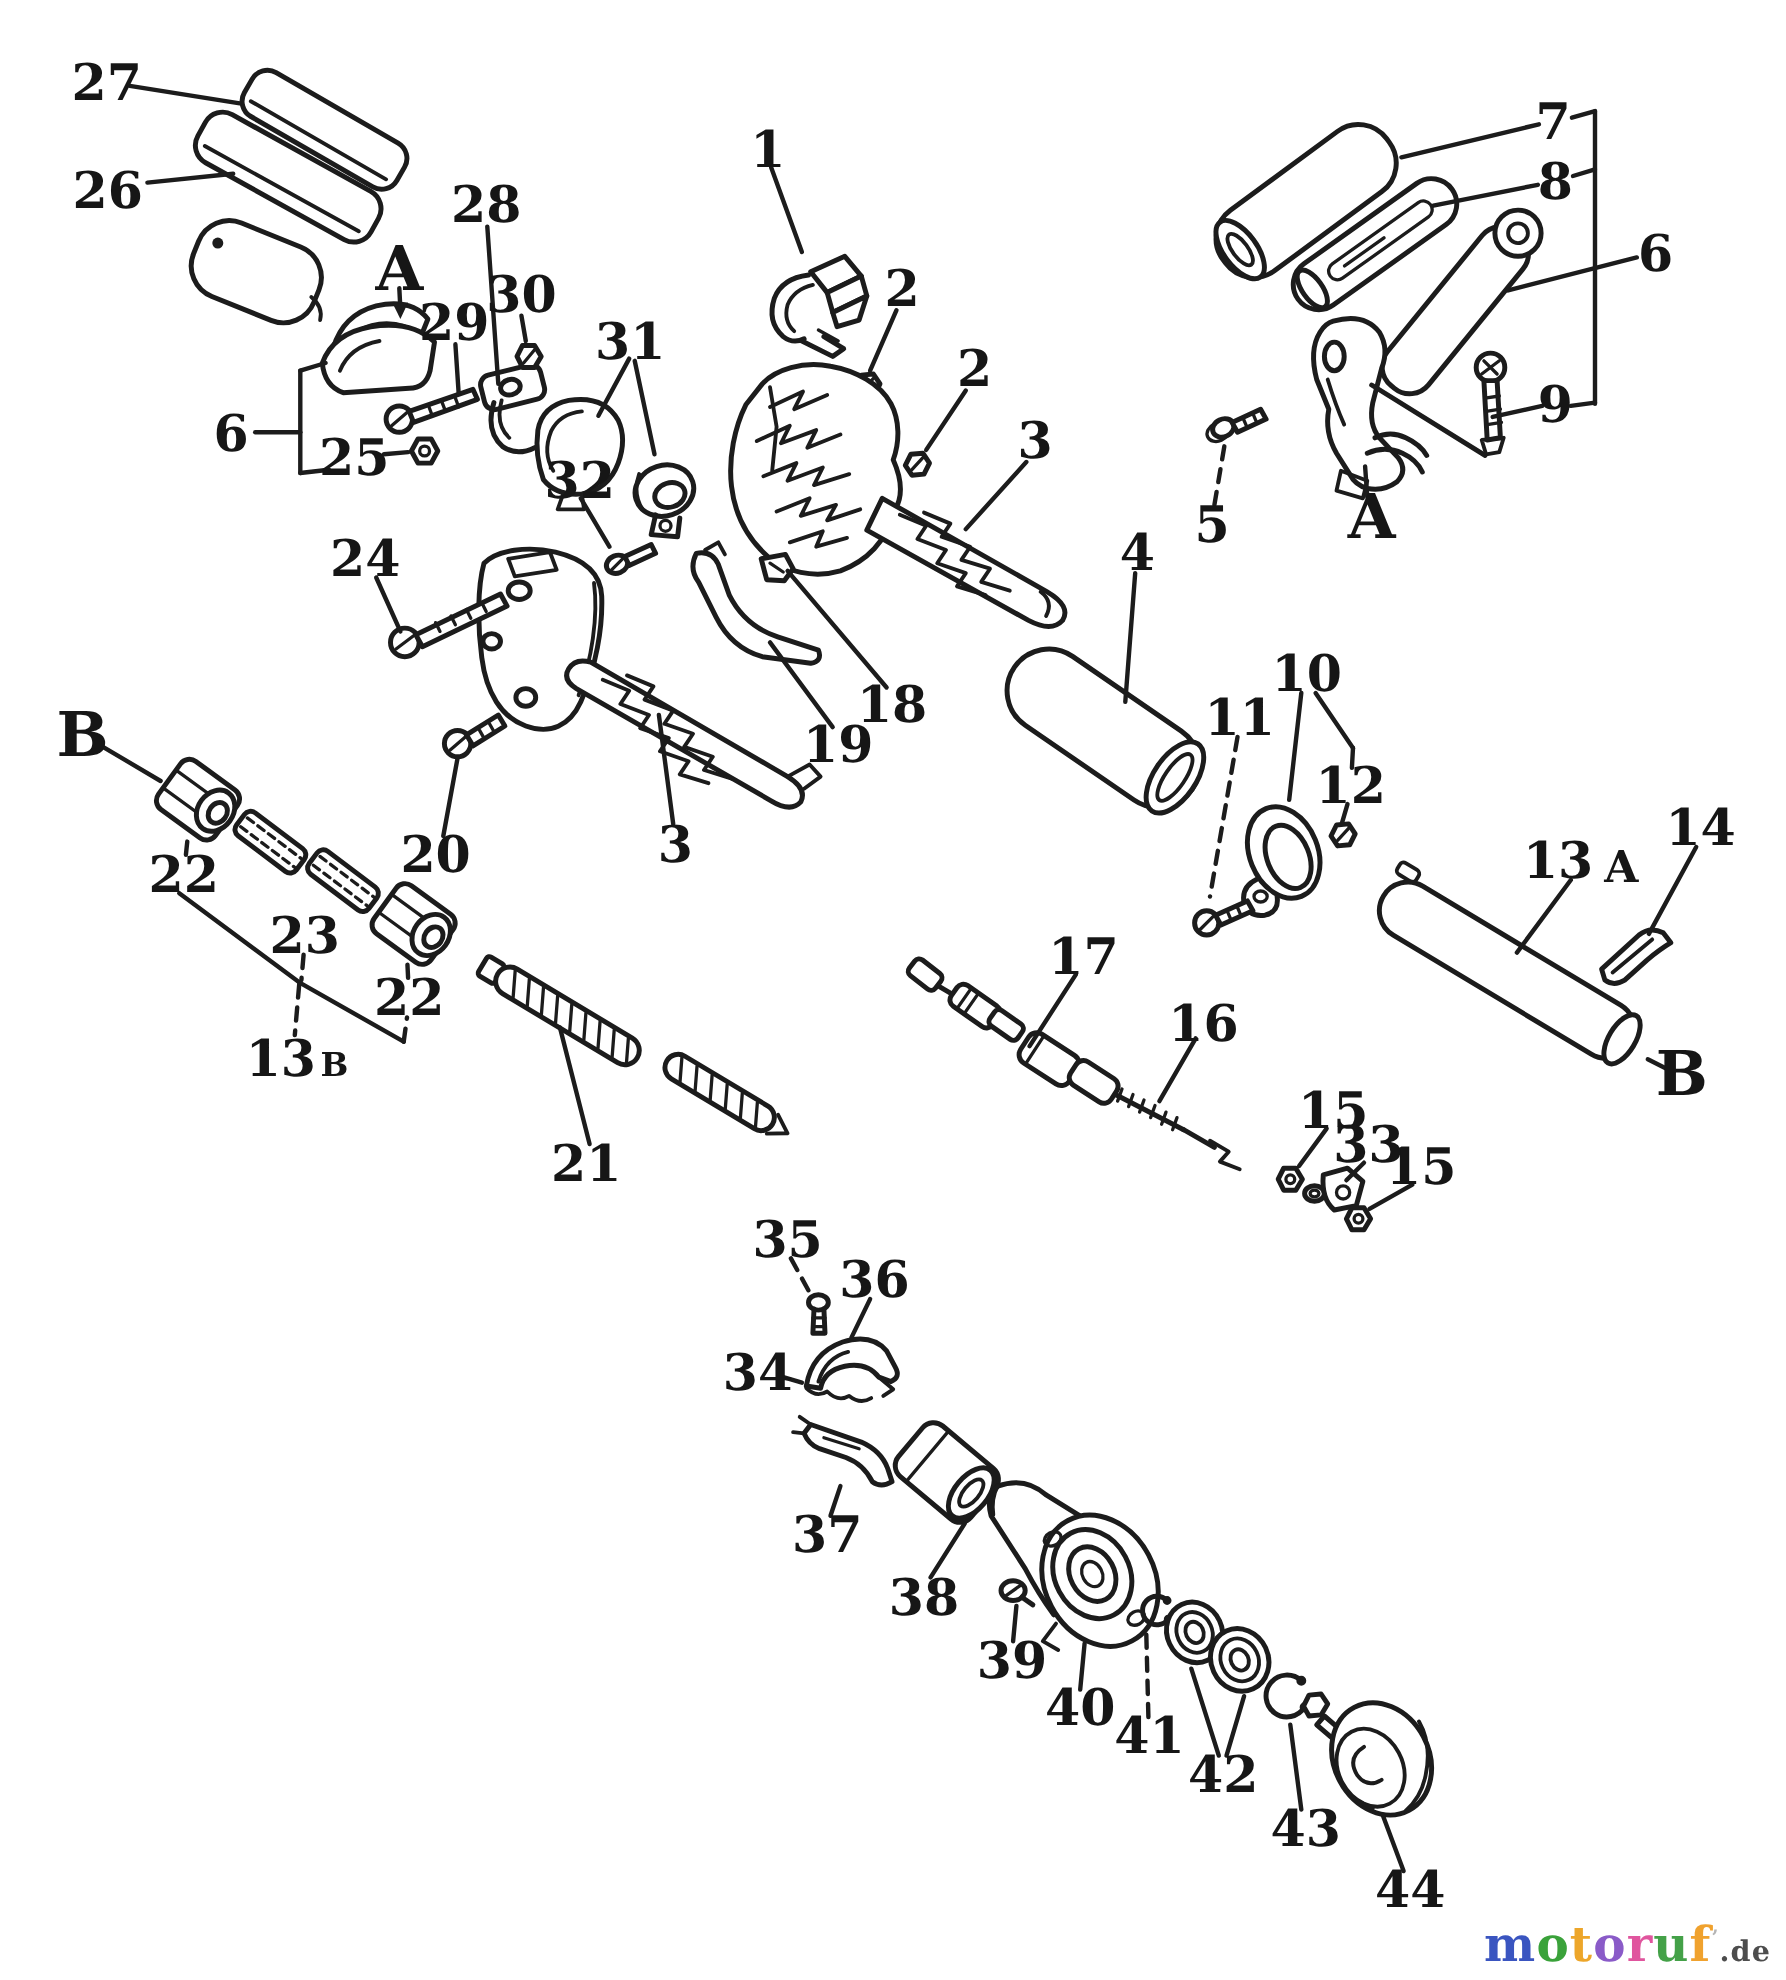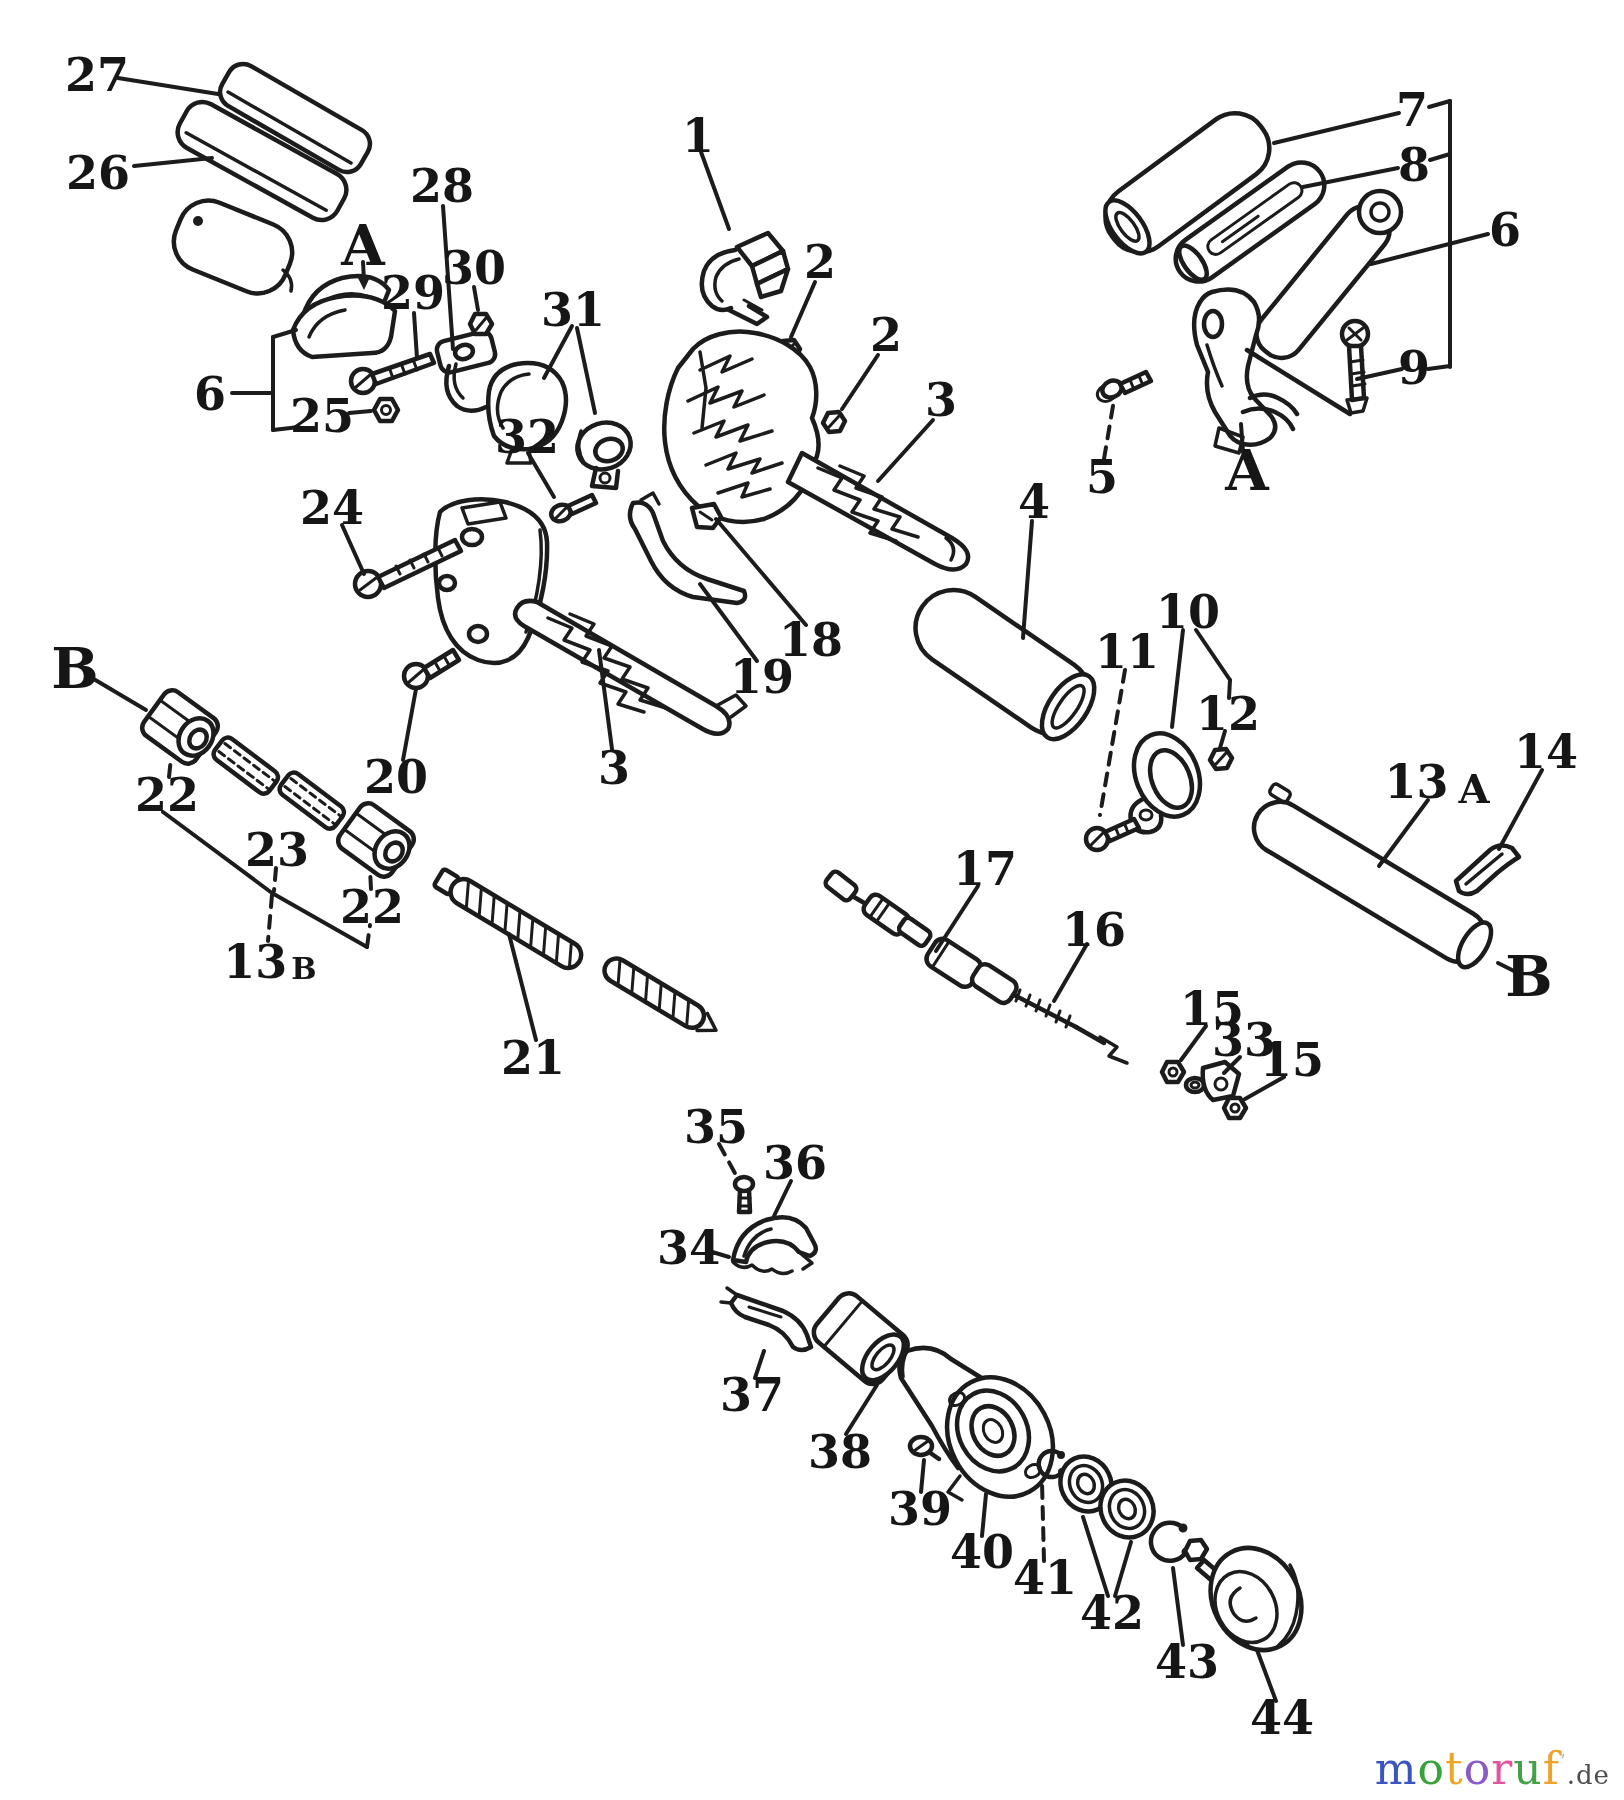--- a/index.html
+++ b/index.html
@@ -11,21 +11,21 @@
   .thin{stroke-width:3;}
   .med{stroke-width:3.5;}
   .leader{stroke:#1c1c1c;stroke-width:4;fill:none;stroke-linecap:round;}
   .leader.dash{stroke-dasharray:12 9;}
   .arrowhead{fill:#1c1c1c;stroke:none;}
   text.callout{font-family:"DejaVu Serif","Liberation Serif",serif;font-weight:700;
                font-size:46px;fill:#161616;text-anchor:middle;dominant-baseline:central;
                stroke:none;}
   text.callout.letter{font-size:56px;}
   .logo{position:absolute;right:14px;bottom:6px;font-family:"DejaVu Serif","Liberation Serif",serif;
-        font-weight:400;font-size:44px;letter-spacing:1px;cursor:pointer;white-space:nowrap;}
+        font-weight:700;font-size:44px;letter-spacing:1px;cursor:pointer;white-space:nowrap;}
   .logo-tick{font-size:18px;color:#b5b5b5;vertical-align:super;}
   .logo-suffix{font-size:26px;color:#4d4d4d;}
 </style>
 </head>
 <body>
 
 <div class="page">
 <svg id="diagram" width="1624" height="1800" viewBox="0 0 1624 1800" xmlns="http://www.w3.org/2000/svg">
 
   <g id="parts" stroke="#1c1c1c">

